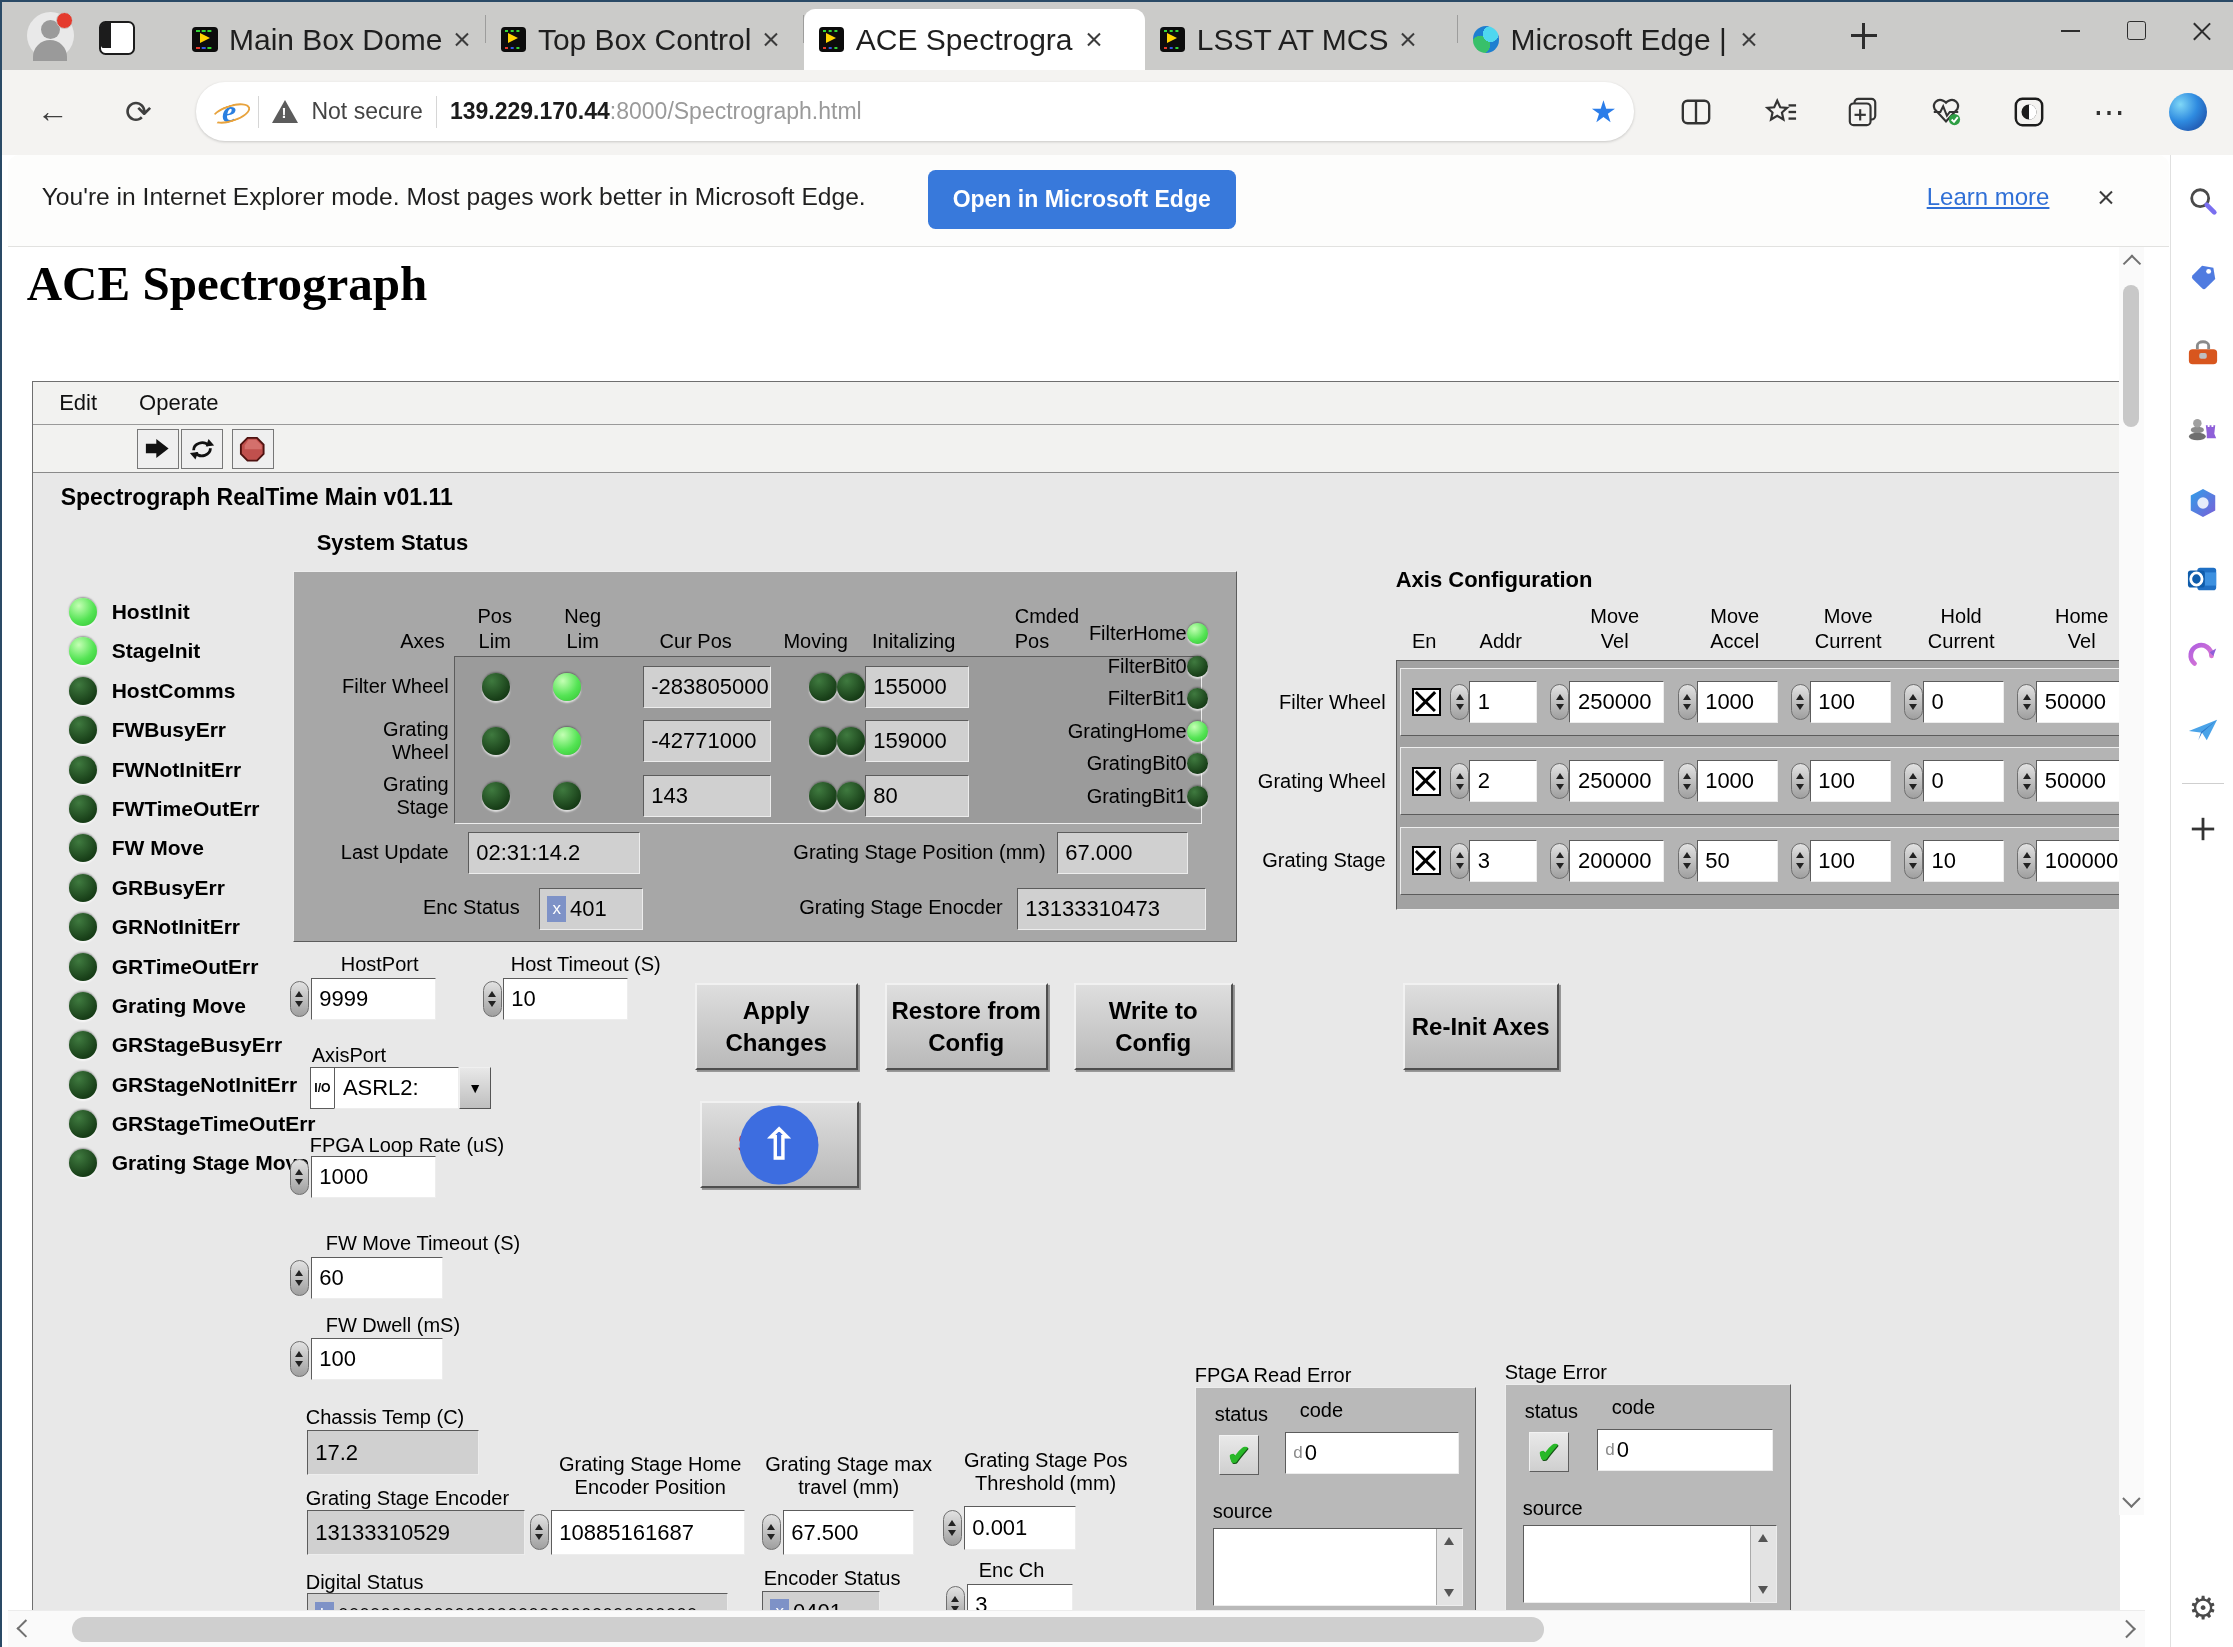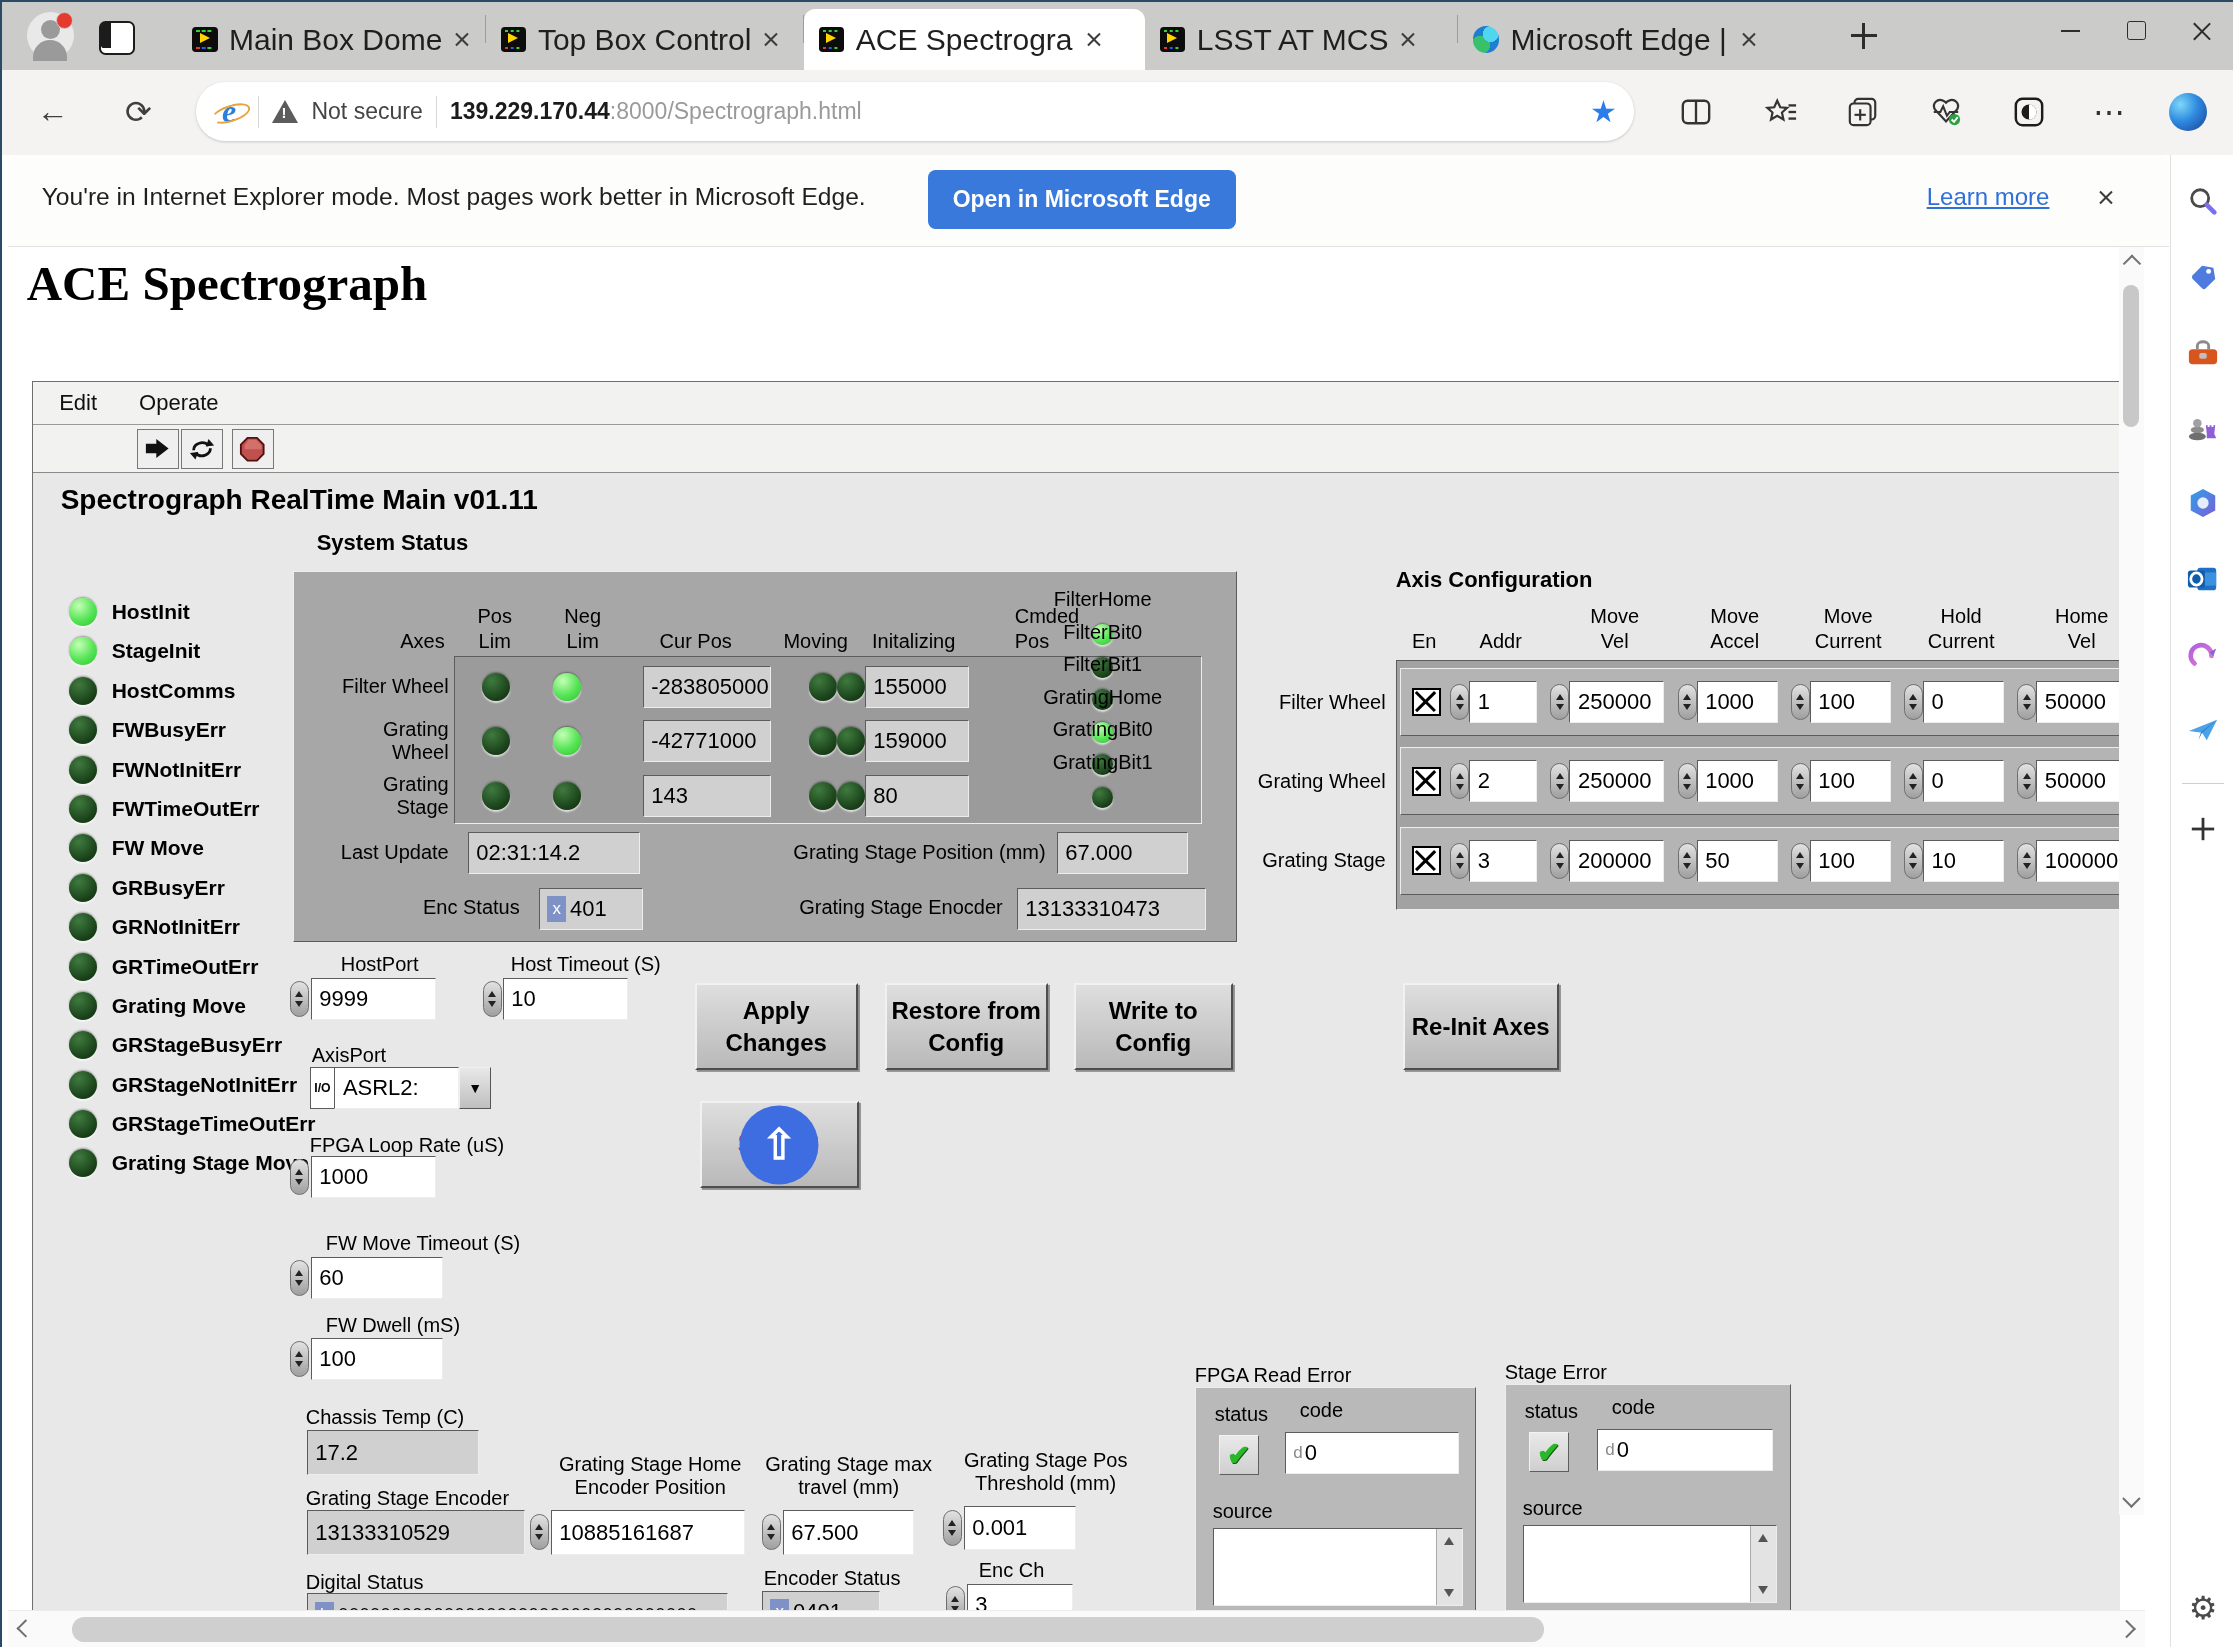--- a/index.html
+++ b/index.html
@@ -75,21 +75,21 @@
   .sidebar{position:absolute;left:2168px;top:153px;width:65px;height:1494px;background:#fff;border-left:0.9px solid #e0e0e0;}
   .sb{position:absolute;left:13.2px;width:38px;height:38px;display:flex;align-items:center;justify-content:center;cursor:pointer;}
   .sb-div{position:absolute;left:11.4px;width:42px;height:0.9px;background:#cfcfcf;}
   .gear{font-size:32px;color:#4a4a4a;}
   
   .lv-panel{position:absolute;left:24px;top:134px;width:2091px;height:1230px;border:1.9px solid #6f6f6f;background:#e8e8e8;overflow:hidden;box-sizing:border-box;}
   .lv-menubar{position:absolute;left:0;top:0;width:2088px;height:42px;background:#f2f2f0;border-bottom:0.9px solid #9a9a9a;display:flex;align-items:center;gap:42px;padding-left:26.5px;}
   .menu-item{font-size:22px;color:#111;cursor:pointer;}
   .lv-toolbar{position:absolute;left:0;top:43px;width:2088px;height:47px;background:#f2f2f0;border-bottom:1.9px solid #8a8a8a;}
   .tbtn{position:absolute;top:3.8px;width:42px;height:40px;background:#efefef;border:1.9px solid #777;display:flex;align-items:center;justify-content:center;cursor:pointer;box-sizing:border-box;}
-  .lv-title{position:absolute;left:28px;top:102px;font-size:28px;font-weight:700;color:#000;}
+  .lv-title{position:absolute;left:28px;top:102px;font-size:23px;font-weight:700;color:#000;}
   .lv-label{font-size:20px;color:#000;}
   .b{font-weight:700;}
   .rz{border:1.9px solid;border-color:#ededed #5c5c5c #5c5c5c #ededed;}
   .sk{border:1.9px solid;border-color:#5c5c5c #ededed #ededed #5c5c5c;}
   
   .led{width:28px;height:28px;border-radius:50%;background:radial-gradient(circle at 35% 28%,#3f7a3f,#173d17 72%);box-shadow:0 1.9px 1.9px rgba(255,255,255,.7),0 -0.9px 1.9px rgba(0,0,0,.35);flex:0 0 auto;}
   .led.on{background:radial-gradient(circle at 35% 28%,#c4ffb4,#55e455 55%,#2fc22f);}
   .led.sm{width:21px;height:21px;}
   .led-col{position:absolute;left:36px;top:216px;display:flex;flex-direction:column;gap:11.4px;}
   .led-item{display:flex;align-items:center;gap:15px;height:28px;}
@@ -104,21 +104,21 @@
   .lv-out,.lv-in{height:42px;box-sizing:border-box;display:flex;align-items:center;padding:0 7.6px;font-size:22px;color:#000;overflow:hidden;white-space:nowrap;}
   .lv-out{background:#d0d0d0;}
   .lv-in{background:#fff;}
   .ss-row .led:nth-of-type(1){margin-right:57px;}
   .ss-row .led:nth-of-type(2){margin-right:43px;}
   .ss-cur{width:128px;margin-right:38px;}
   .ss-row .led:nth-of-type(3){margin-right:62px;}
   .ss-row .led:nth-of-type(4){margin-right:52px;}
   .ss-cmd{width:104px;}
   .bits{position:absolute;left:965px;top:240px;width:210px;display:flex;flex-direction:column;gap:9.5px;}
-  .bit{display:flex;align-items:center;justify-content:flex-end;gap:13px;height:23px;font-size:20px;flex-direction:column;}
+  .bit{display:flex;align-items:center;justify-content:flex-end;gap:0;height:23px;font-size:20px;}
   
   .ax-rows{position:absolute;left:1202px;top:286px;display:flex;flex-direction:column;gap:11.4px;}
   .ax-row{display:flex;align-items:center;height:68px;}
   .ax-row .axlabel{width:151px;margin-right:14px;text-align:right;font-size:20px;}
   .ax-box{display:flex;align-items:center;height:68px;width:748px;background:#b4b4b4;padding-left:11.4px;box-sizing:border-box;}
   .lv-check{width:24.6px;height:24.6px;background:#fff;border:2.8px solid #000;margin-right:9.5px;position:relative;cursor:pointer;flex:0 0 auto;}
   .lv-check::before,.lv-check::after{content:"";position:absolute;left:10.4px;top:-1.9px;width:2.8px;height:27.4px;background:#000;}
   .lv-check::before{transform:rotate(45deg);} .lv-check::after{transform:rotate(-45deg);}
   .spin{width:19px;height:36px;border-radius:9.5px;background:linear-gradient(#e2e2e2,#9f9f9f);border:0.9px solid #6f6f6f;display:flex;flex-direction:column;align-items:center;justify-content:center;gap:4.7px;cursor:pointer;flex:0 0 auto;box-sizing:border-box;}
   .spin i{display:block;width:0;height:0;}

